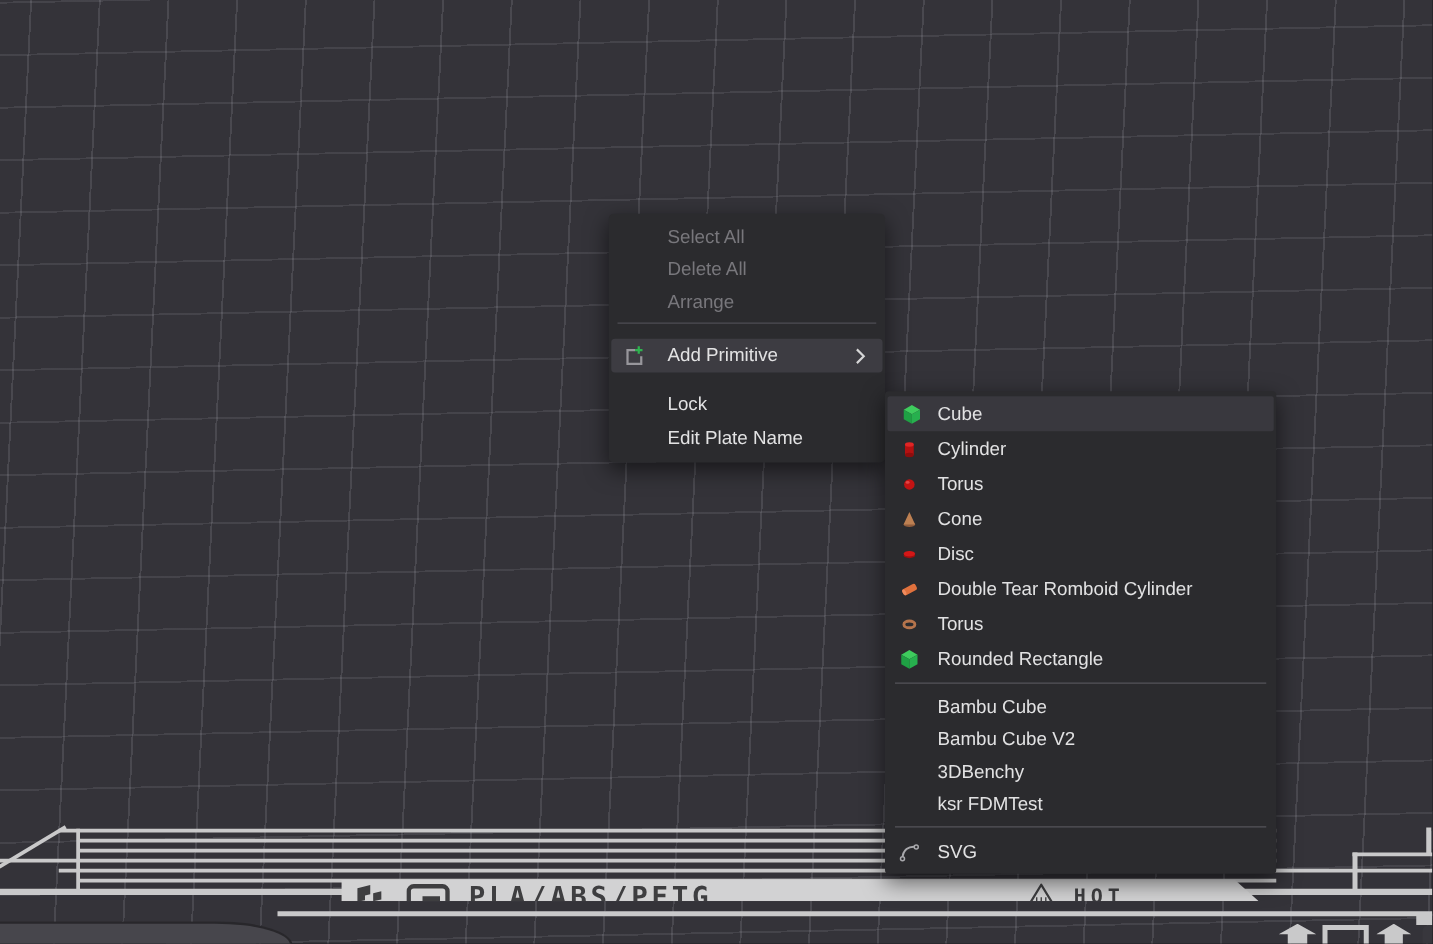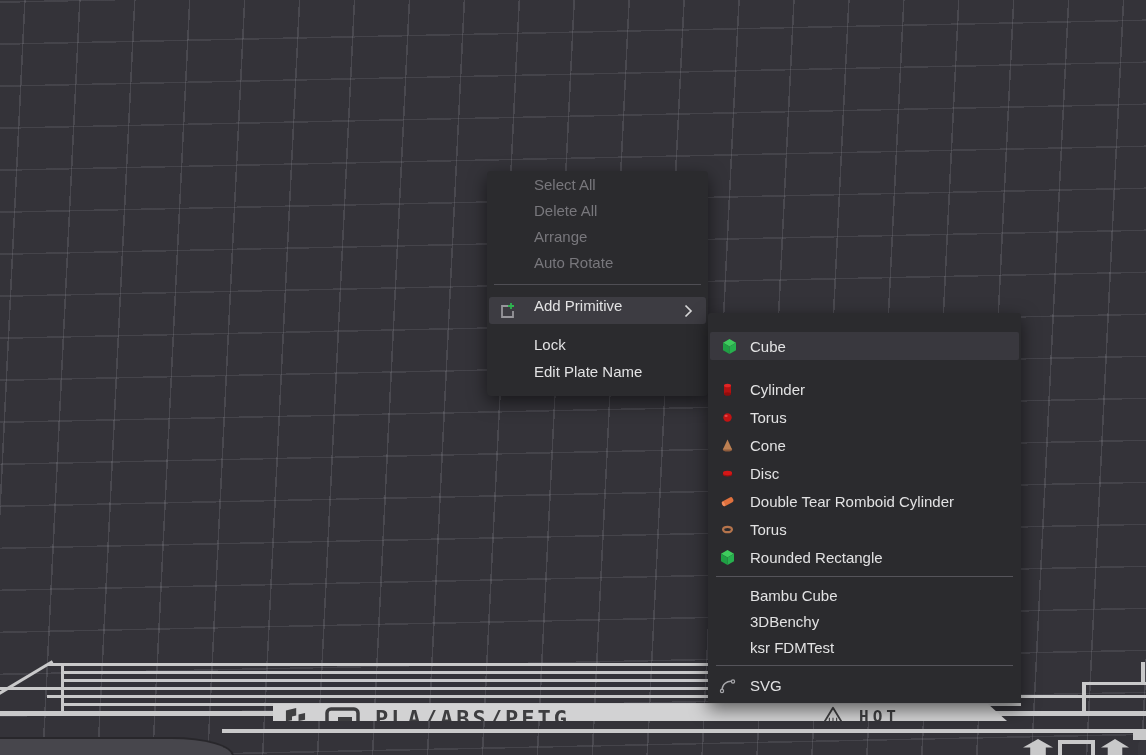--- a/index.html
+++ b/index.html
@@ -51,34 +51,34 @@
     border:4px solid #c9c9ca;
   }
   
   .menu {
     position:absolute; background:#2b2b2e; color:#e2e2e3; font-size:15px;
     box-shadow:0 6px 18px rgba(0,0,0,0.55); border-radius:4px;
   }
   .main-menu { left:487px; top:171px; width:221px; padding:5px 0 6px 0; z-index:10; }
   .submenu   { left:708px; top:313px; width:313px; padding:4px 0; z-index:11; border-radius:3px; }
   .mi {
-    position:relative; height:26px; display:flex; 
+    position:relative; height:26px; display:flex; align-items:center;
     padding:0 10px 0 47px; white-space:nowrap;
   }
   .main-menu .tall { height:27px; }
   .mi.disabled { color:#78777c; }
   .mi.highlight { background:#3d3c42; margin:12px 2px; padding-left:45px; border-radius:3px; }
   .sep  { height:1px; background:#4f4e54; margin:4px 7px; }
   .sep2 { height:1px; background:#55545a; margin:5px 8px; }
   .smi {
     position:relative; height:28px; display:flex; align-items:center;
     padding:0 10px 0 42px; white-space:nowrap;
   }
   .smi.texty { height:26px; }
-  .smi.highlight { background:#39383e; margin:15px 2px; padding-left:40px; border-radius:2px; }
+  .smi.highlight { background:#39383e; margin:0 2px; padding-left:40px; border-radius:2px; }
   .icon-left { position:absolute; left:10px; top:50%; transform:translateY(-50%);
     width:18px; height:18px; display:flex; align-items:center; justify-content:center; }
   .main-menu .icon-left { left:9px; }
   .chevron { position:absolute; right:13px; top:50%; transform:translateY(-50%);
     width:9px; height:14px; display:flex; align-items:center; }
   .label { pointer-events:none; }
 </style>
 </head>
 <body>
 
@@ -130,23 +130,20 @@
   <div class="menu main-menu">
     <div class="mi disabled">
       <span class="label">Select All</span>
     </div>
     <div class="mi disabled">
       <span class="label">Delete All</span>
     </div>
     <div class="mi disabled">
       <span class="label">Arrange</span>
     </div>
-    <div class="mi disabled">
-      <span class="label">Auto Rotate</span>
-    </div>
     <div class="sep"></div>
     <div class="mi tall highlight">
       <span class="icon-left">
         <svg width="18" height="18" viewBox="0 0 18 18">
           <path d="M10,4 L4,4 L4,15 L15,15 L15,9" stroke="#97969b" stroke-width="1.8" fill="none"></path>
           <path d="M13,1 L13,7 M10,4 L16,4" stroke="#2eb34f" stroke-width="1.8" fill="none"></path>
         </svg>
       </span>
       <span class="label">Add Primitive</span>
       <span class="chevron">
@@ -238,20 +235,23 @@
           <polygon points="15,4.7 15,12.3 8.5,16 8.5,8.4" fill="#27b04e"></polygon>
         </svg>
       </span>
       <span class="label">Rounded Rectangle</span>
     </div>
     <div class="sep2"></div>
     <div class="smi texty">
       <span class="label">Bambu Cube</span>
     </div>
     <div class="smi texty">
+      <span class="label">Bambu Cube V2</span>
+    </div>
+    <div class="smi texty">
       <span class="label">3DBenchy</span>
     </div>
     <div class="smi texty">
       <span class="label">ksr FDMTest</span>
     </div>
     <div class="sep2"></div>
     <div class="smi">
       <span class="icon-left">
         <svg width="17" height="17" viewBox="0 0 17 17">
           <path d="M3,14 C3,7 8,3.5 14,4.5" fill="none" stroke="#a8a8ac" stroke-width="1.6"></path>

